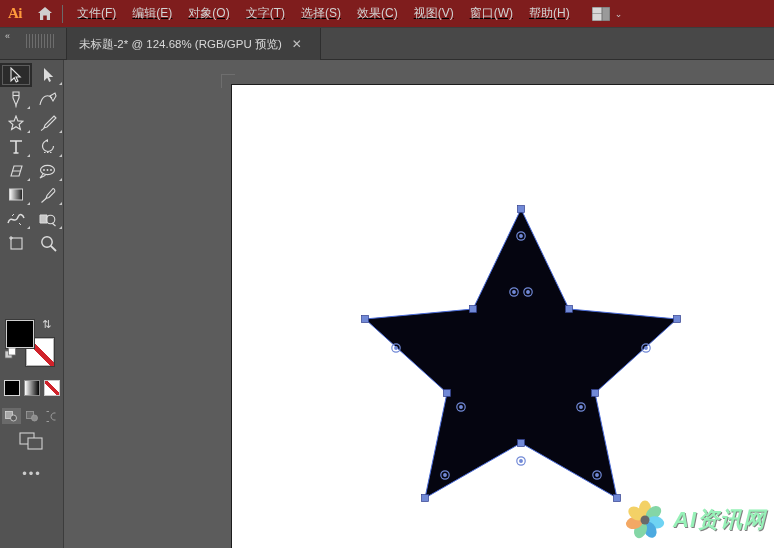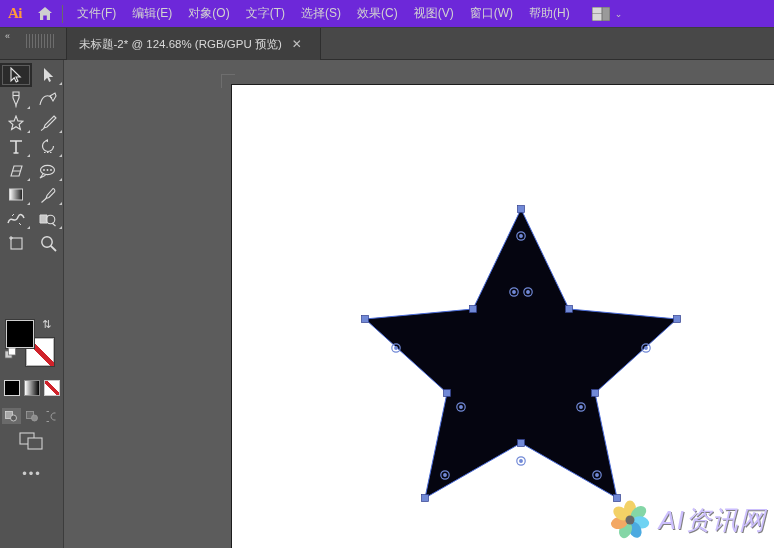--- a/index.html
+++ b/index.html
@@ -10,40 +10,40 @@
     background: #535353;
     font-family: "Liberation Sans", "DejaVu Sans", sans-serif;
     -webkit-font-smoothing: antialiased;
   }
   #app { position: relative; width: 774px; height: 548px; }
 
   
   .menubar {
     position: absolute; left: 0; top: 0;
     width: 774px; height: 28px;
-    background: #6d28d9;
+    background: #7f1d1d;
     display: flex; align-items: center;
     border-bottom: 1px solid #3d3d3d;
   }
   .ai-logo {
     width: 30px; height: 28px;
     display: flex; align-items: center; justify-content: center;
     color: #ff9a3c;
     font-size: 15px; font-weight: bold;
     font-family: "Liberation Serif", serif;
     letter-spacing: -0.5px;
   }
   .home-btn {
     width: 30px; height: 28px;
     display: flex; align-items: center; justify-content: center;
   }
   .menu-sep {
     width: 1px; height: 18px; background: #6a6a6a; margin: 0 6px 0 2px;
   }
-  .menu-items { display: flex; align-items: center; }
+  .menu-items { display: flex; align-items: center; text-decoration: underline; }
   .menu-item {
     color: #d2d2d2; font-size: 12px;
     padding: 4px 8px; white-space: nowrap; cursor: default;
   }
   .ws-area {
     display: flex; align-items: center; margin-left: 14px; gap: 5px;
   }
   .ws-icon { width: 18px; height: 14px; }
   .ws-chevron { color: #c6c6c6; font-size: 9px; }
 
@@ -200,21 +200,21 @@
   }
   .art-svg { position: absolute; left: 0; top: 0; }
 
   
   .watermark {
     position: absolute; right: 8px; bottom: 8px;
     display: flex; align-items: center; gap: 6px;
     opacity: 0.85;
   }
   .wm-text {
-    color: #c4b5fd; font-size: 26px; font-weight: normal;
+    color: #86efac; font-size: 22px; font-weight: bold;
     font-style: italic;
     font-family: "Liberation Sans", sans-serif;
     letter-spacing: 1px;
     text-shadow: 1px 1px 0 #6a6a6a;
   }
 </style>
 </head>
 <body>
 
 <div id="app">

